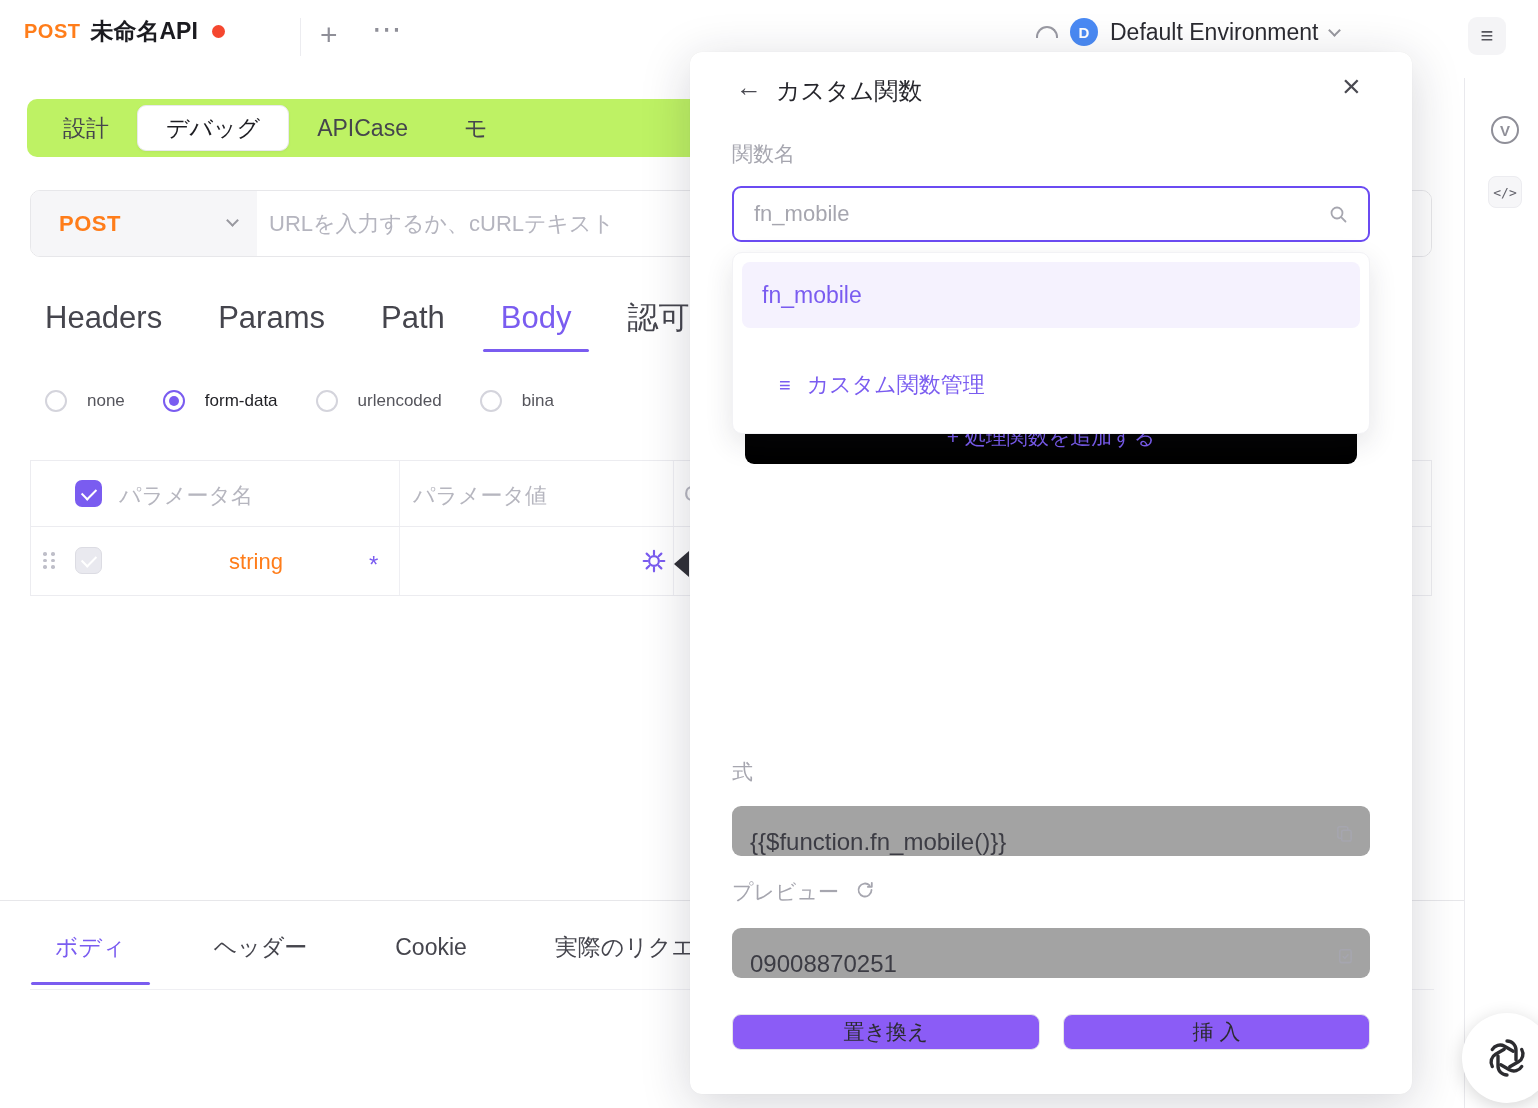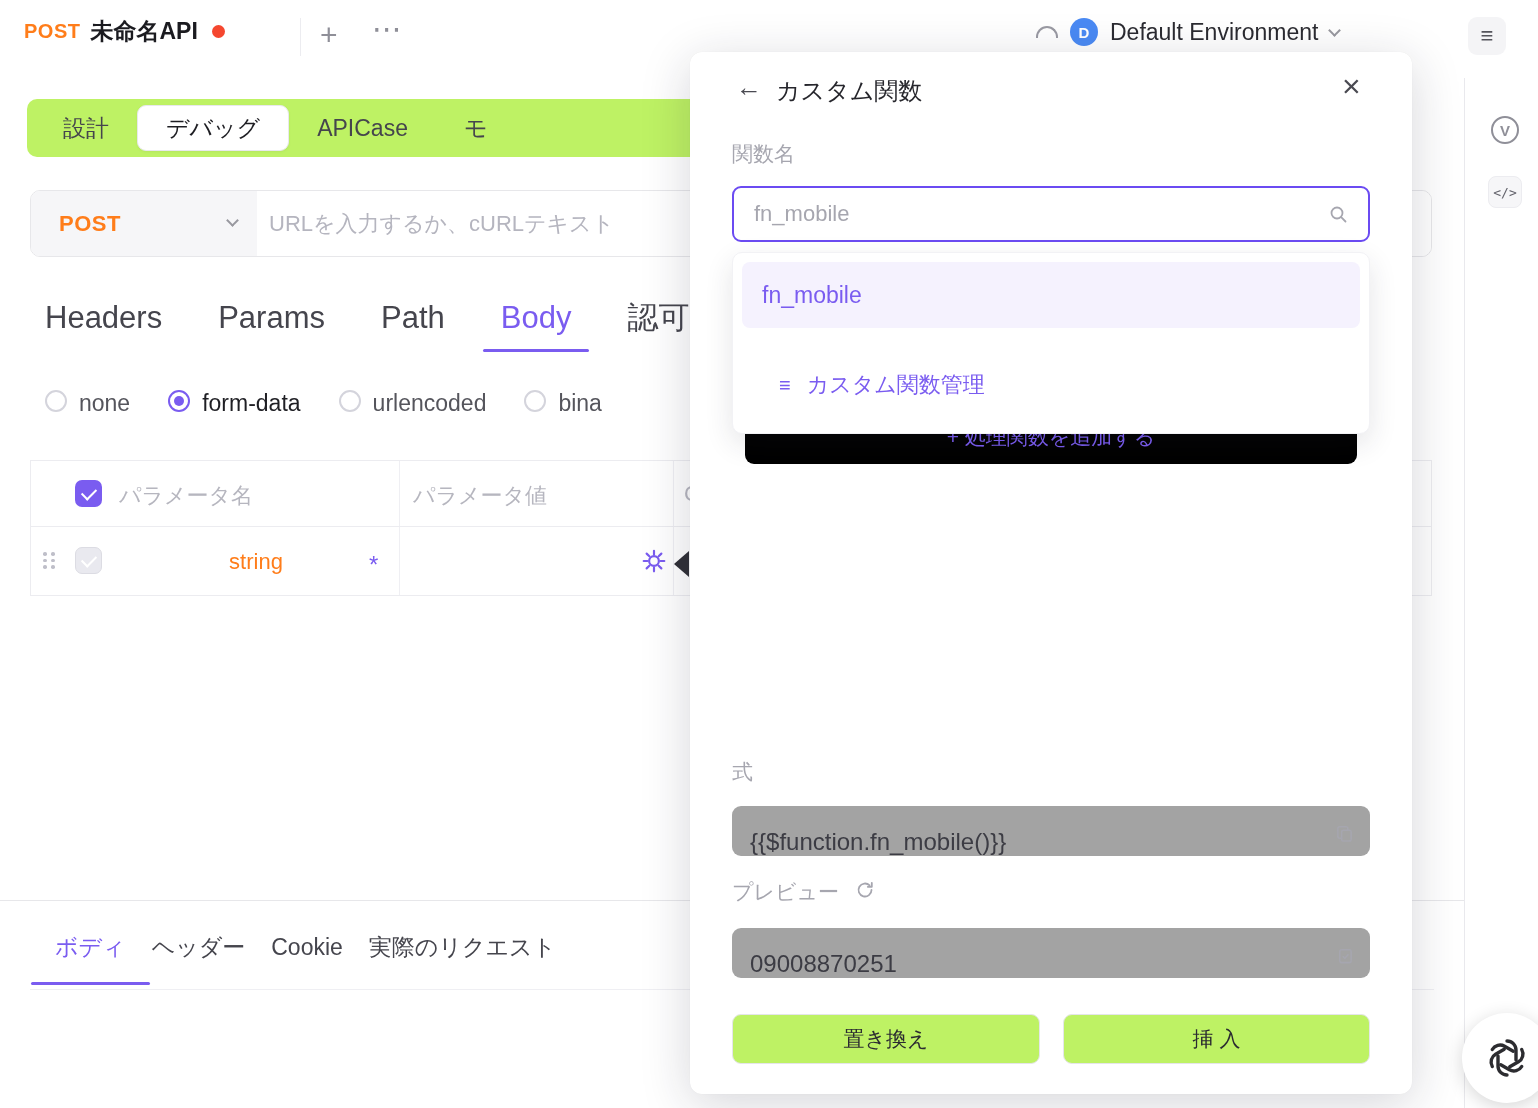--- a/index.html
+++ b/index.html
@@ -36,21 +36,21 @@
   .url-input::placeholder{color:#b5b5bf}
 
   
   .reqtabs{position:absolute;left:45px;top:292px;display:flex;gap:56px;height:52px;align-items:center}
   .reqtab{position:relative;font-size:31px;color:#45454d;display:flex;align-items:center;height:52px}
   .reqtab.active{color:#7a5cf0}
   .reqtab.active::after{content:"";position:absolute;left:-18px;right:-18px;bottom:-8px;height:3px;border-radius:2px;background:#7a5cf0}
 
   
   .radios{position:absolute;left:45px;top:390px;display:flex;gap:38px;align-items:center}
-  .radio-item{display:flex;align-items:flex-start;gap:12px;font-size:23px;color:#55555c}
+  .radio-item{display:flex;align-items:center;gap:20px;font-size:17px;color:#55555c}
   .radio-item.sel{color:#1f1f24}
   .radio{width:22px;height:22px;border-radius:50%;border:2px solid #d4d4dc;background:#fff;position:relative;flex:none}
   .radio.on{border-color:#7a5cf0}
   .radio.on::after{content:"";position:absolute;inset:4px;border-radius:50%;background:#7a5cf0}
 
   
   .ptable{position:absolute;left:30px;top:460px;width:1402px;height:136px;border:1px solid #ececf0;background:#fff}
   .tcol{position:absolute;top:0;bottom:0;width:1px;background:#efeff3}
   .thead{position:absolute;left:0;top:0;right:0;height:66px;border-bottom:1px solid #ececf0}
   .trow{position:absolute;left:0;top:66px;right:0;height:69px}
@@ -60,21 +60,21 @@
   .cb.purple{background:#7a5cf0}
   .cb.gray{background:#e9e9ef;border:1px solid #dcdce3}
   .grip{position:absolute;left:12px;top:25px;display:grid;grid-template-columns:repeat(2,5px);gap:3px}
   .grip i{width:3.5px;height:3.5px;border-radius:50%;background:#bfbfc9;display:block}
   .cell-name{position:absolute;left:82px;top:22px;width:286px;text-align:center;color:#ff7d1a;font-size:22px}
   .star{position:absolute;left:338px;top:26px;color:#7a5cf0;font-size:24px;line-height:1}
   .gear{position:absolute;left:610px;top:21px;width:26px;height:26px}
 
   
   .bot-line{position:absolute;left:0;top:900px;width:1464px;height:1px;background:#e7e7ea}
-  .bottabs{position:absolute;left:55px;top:925px;display:flex;gap:26px;height:44px;align-items:center}
+  .bottabs{position:absolute;left:55px;top:925px;display:flex;gap:88px;height:44px;align-items:center}
   .bottab{position:relative;font-size:23px;color:#45454d}
   .bottab.active{color:#7a5cf0}
   .bottab.active::after{content:"";position:absolute;left:-24px;right:-24px;bottom:-22px;height:3px;border-radius:2px;background:#7a5cf0}
   .bot-thin{position:absolute;left:30px;top:989px;width:1404px;height:1px;background:#efeff3}
 
   
   .right-div{position:absolute;left:1464px;top:78px;width:1px;height:1030px;background:#e9e9ed}
   .v-badge{position:absolute;left:1491px;top:116px;width:28px;height:28px;border:2px solid #8f8f98;border-radius:50%;color:#8f8f98;font-size:15px;font-weight:700;display:flex;align-items:center;justify-content:center}
   .code-badge{position:absolute;left:1488px;top:176px;width:34px;height:32px;background:#f6f6f8;border:1px solid #ececf0;border-radius:8px;color:#62626b;font-family:"DejaVu Sans Mono",monospace;font-size:13px;display:flex;align-items:center;justify-content:center}
   .gpt{position:absolute;left:1462px;top:1013px;width:90px;height:90px;border-radius:50%;background:#fff;box-shadow:0 4px 18px rgba(0,0,0,.16);display:flex;align-items:center;justify-content:center}
@@ -91,21 +91,21 @@
   .m-input{position:absolute;left:42px;top:134px;width:638px;height:56px;border:2px solid #6b4bf2;border-radius:9px;font-size:22px;color:#a6a6af;padding:0 54px 0 20px;outline:none;background:#fff}
   .m-search{position:absolute;left:638px;top:152px}
   .m-drop{position:absolute;left:42px;top:200px;width:638px;height:182px;background:#fff;border:1px solid #f2f2f5;border-radius:10px;box-shadow:0 10px 28px rgba(40,40,60,.12);z-index:2}
   .m-opt{margin:9px;height:66px;background:#f5f2fe;border-radius:8px;display:flex;align-items:center;padding-left:20px;color:#7a5cf0;font-size:23px}
   .m-manage{margin:42px 0 0 46px;display:flex;gap:16px;align-items:center;color:#7a5cf0;font-size:22px}
   .m-manage .mi{font-size:20px;color:#7a5cf0}
   .m-addbtn{position:absolute;left:55px;top:358px;width:612px;height:54px;background:#000000;border-radius:9px;color:#7a5cf0;font-size:21px;display:flex;align-items:center;justify-content:center;z-index:1}
   .fbox{position:absolute;left:42px;width:638px;height:50px;background:#a3a3a3;border-radius:9px;display:flex;align-items:flex-end;padding:0 18px;font-size:24px;color:#3c3c44}
   .fbox .copy{position:absolute;right:16px;top:15px}
   .m-prevrow{position:absolute;left:42px;top:826px;display:flex;gap:16px;align-items:center;font-size:21px;color:#a6a6af}
-  .m-btn{position:absolute;top:962px;height:50px;border:1px solid #e5e5ea;border-radius:9px;background:#bef264;display:flex;align-items:center;justify-content:center;font-size:21px;color:#2b2b31}
+  .m-btn{position:absolute;top:962px;height:36px;border:1px solid #e5e5ea;border-radius:9px;background:#8b5cf6;display:flex;align-items:center;justify-content:center;font-size:21px;color:#2b2b31}
 </style>
 </head>
 <body>
 
 <div class="screen">
 
   <div class="file-tab">
     <span class="ft-method">POST</span>
     <span class="ft-title">未命名API</span>
     <span class="ft-dot"></span>

